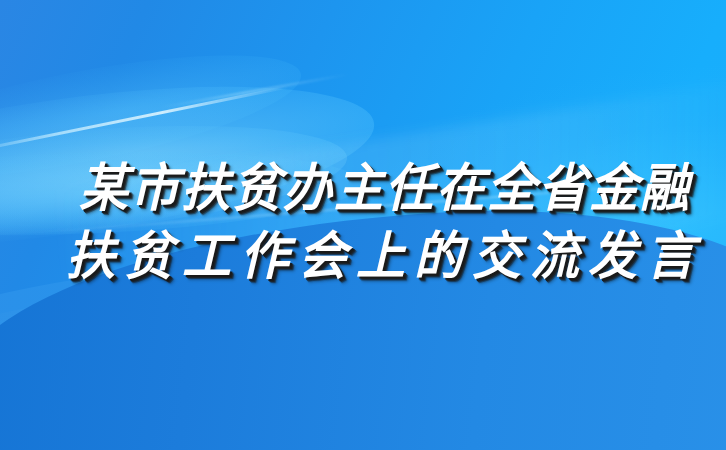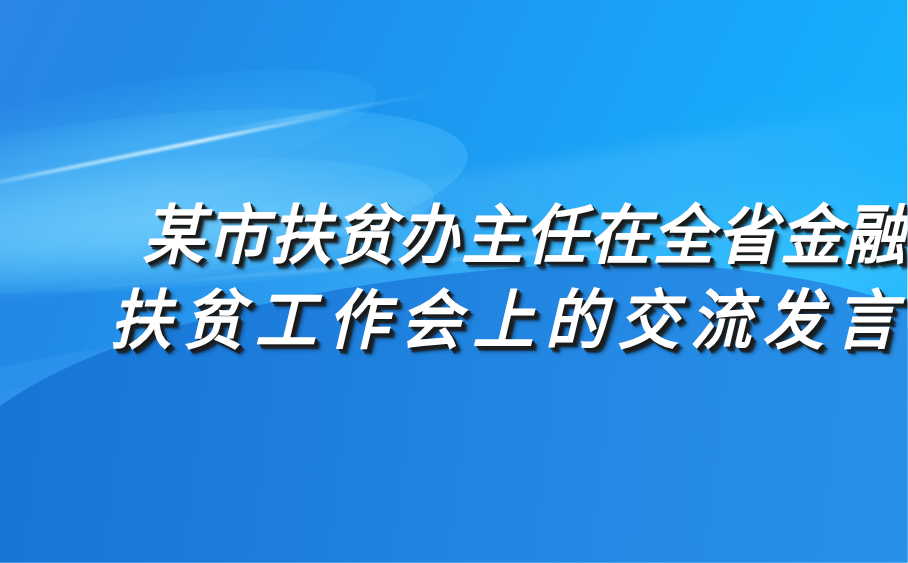--- a/index.html
+++ b/index.html
@@ -155,21 +155,21 @@
     transform: rotate(-9deg);
     filter: blur(6px);
   }
 
   
   .title-block {
     position: absolute;
     left: 6px;
     right: 0;
     top: 158px;
-    text-align: right;
+    text-align: center;
     z-index: 5;
     margin-left: 38px;
   }
   .title-line {
     display: block;
     color: #ffffff;
     font-family: "DejaVu Serif", "Liberation Serif", serif;
     font-weight: 700;
     font-style: italic;
     letter-spacing: 2px;

